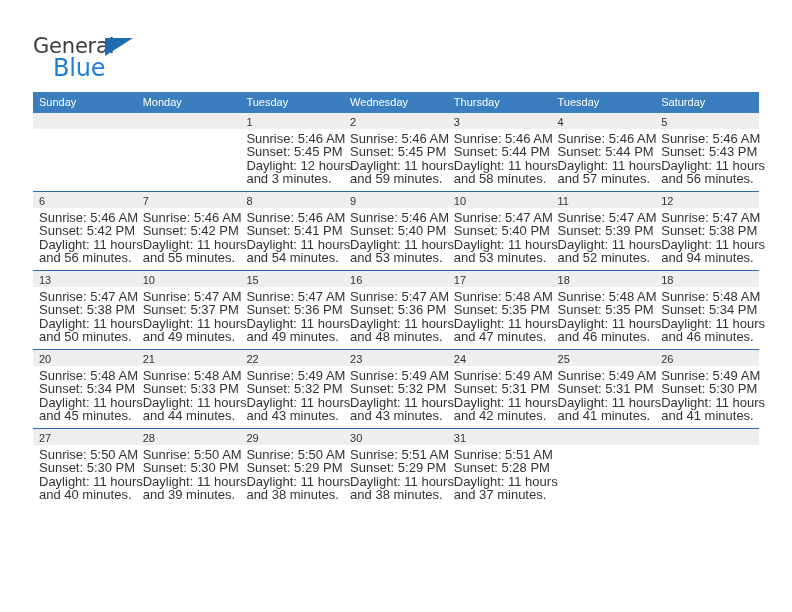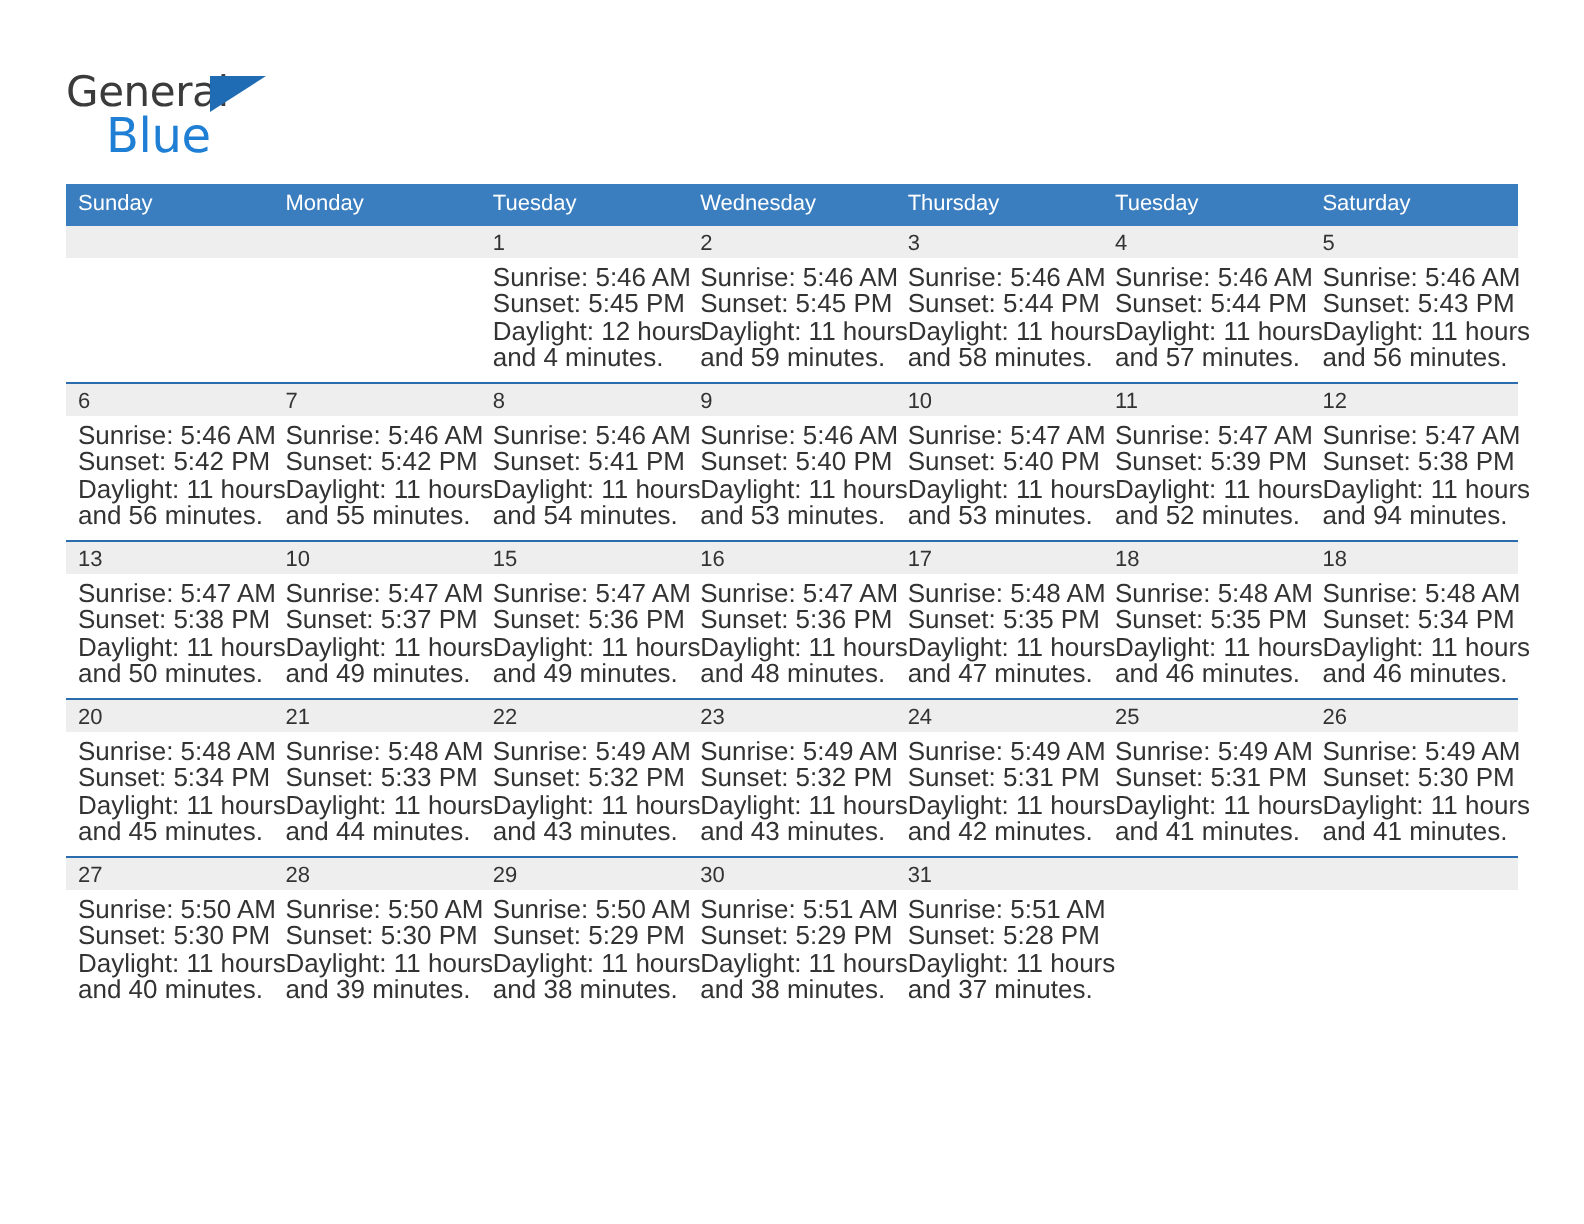--- a/index.html
+++ b/index.html
@@ -190,21 +190,21 @@
               <div></div>
               <div></div>
             </div>
           </td>
           <td class="">
             <div class="daynum-band">1</div>
             <div class="cell-body">
               <div>Sunrise: 5:46 AM</div>
               <div>Sunset: 5:45 PM</div>
               <div>Daylight: 12 hours</div>
-              <div>and 4 minutes.</div>
+              <div>and 3 minutes.</div>
             </div>
           </td>
           <td class="">
             <div class="daynum-band">2</div>
             <div class="cell-body">
               <div>Sunrise: 5:46 AM</div>
               <div>Sunset: 5:45 PM</div>
               <div>Daylight: 11 hours</div>
               <div>and 59 minutes.</div>
             </div>

